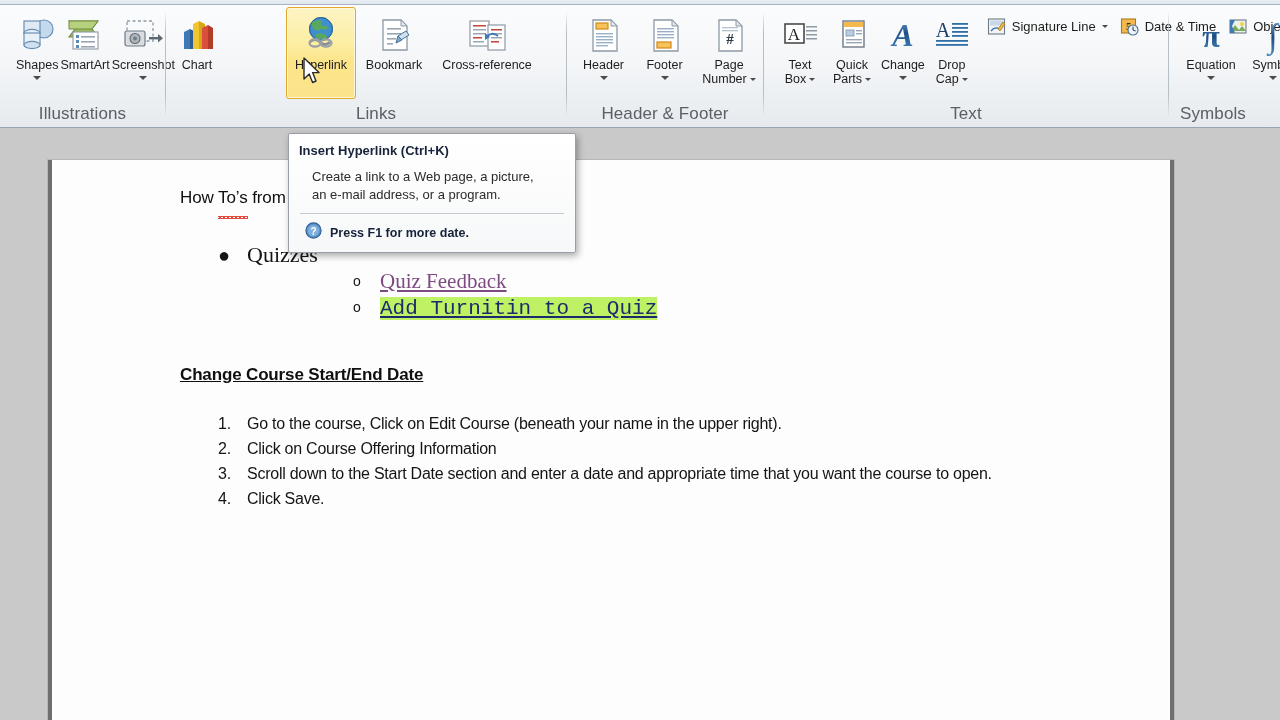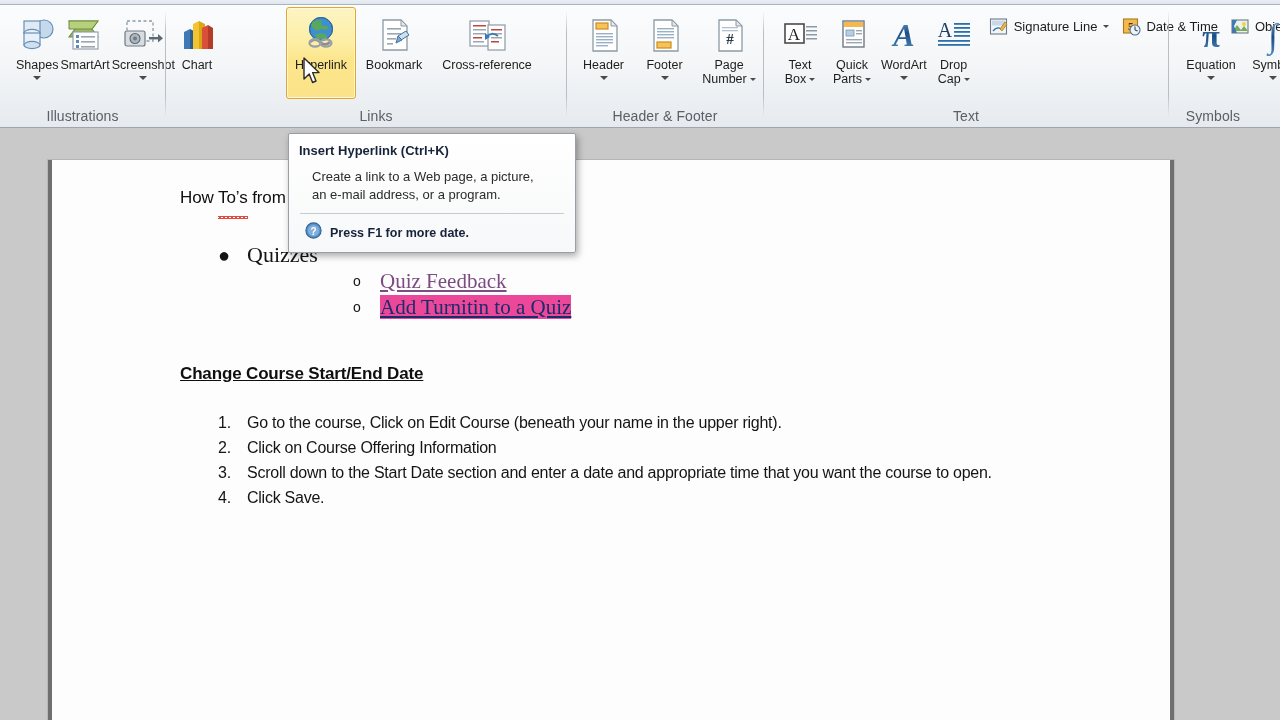--- a/index.html
+++ b/index.html
@@ -44,21 +44,21 @@
     top: 2px; left: 0; right: 0;
     height: 95px;
     display: flex;
     align-items: flex-start;
     justify-content: center;
   }
   .ribbon-group .group-label {
     position: absolute;
     bottom: 3px; left: 0; right: 0;
     text-align: center;
-    font-size: 14px;
+    font-size: 17px;
     color: #5a6066;
     letter-spacing: .1px;
     white-space: nowrap;
   }
   .group-sep {
     position: absolute;
     top: 6px;
     width: 1px; height: 106px;
     background: linear-gradient(rgba(160,170,180,0), #b6bec6 20%, #b6bec6 80%, rgba(160,170,180,0));
   }
@@ -240,21 +240,22 @@
     color: #141414;
     font-family: "Liberation Sans", sans-serif;
   }
   a.link-visited {
     color: #7d4a82;
     text-decoration: underline;
   }
   a.link-unvisited {
     color: #1a2c6b;
     text-decoration: underline;
-    background: #ec4899;
+    background: #bef264;
+    font-family: Liberation Mono, monospace;
   }
 
   .doc-h2 {
     margin-top: 44px;
     font-family: "Liberation Sans", sans-serif;
     font-size: 17px;
     font-weight: bold;
     color: #0f0f0f;
     text-decoration: underline;
     display: inline-block;
@@ -524,21 +525,21 @@
             <defs>
               <linearGradient id="wag" x1="0" y1="0" x2="0" y2="1">
                 <stop offset="0%" stop-color="#6fa8dd"></stop>
                 <stop offset="45%" stop-color="#1d4f85"></stop>
                 <stop offset="100%" stop-color="#4d8ec4"></stop>
               </linearGradient>
             </defs>
             <text x="20" y="30" font-family="Liberation Serif, serif" font-size="32" font-style="italic" font-weight="bold" fill="url(#wag)" text-anchor="middle">A</text>
           </svg>
         </div>
-        <div class="blabel">WordArt</div>
+        <div class="blabel">Change</div>
         <div class="caret-down"></div>
       </div>
 
       <div class="btn-big" style="width:52px;">
         <div class="icon-wrap">
           <svg width="40" height="40" viewBox="0 0 40 40">
             <text x="11" y="21" font-family="Liberation Serif, serif" font-size="20" fill="#1d3f68" text-anchor="middle">A</text>
             <rect x="20" y="7" width="16" height="1.8" fill="#2f6fa8"></rect>
             <rect x="20" y="11" width="16" height="1.8" fill="#2f6fa8"></rect>
             <rect x="20" y="15" width="16" height="1.8" fill="#2f6fa8"></rect>

